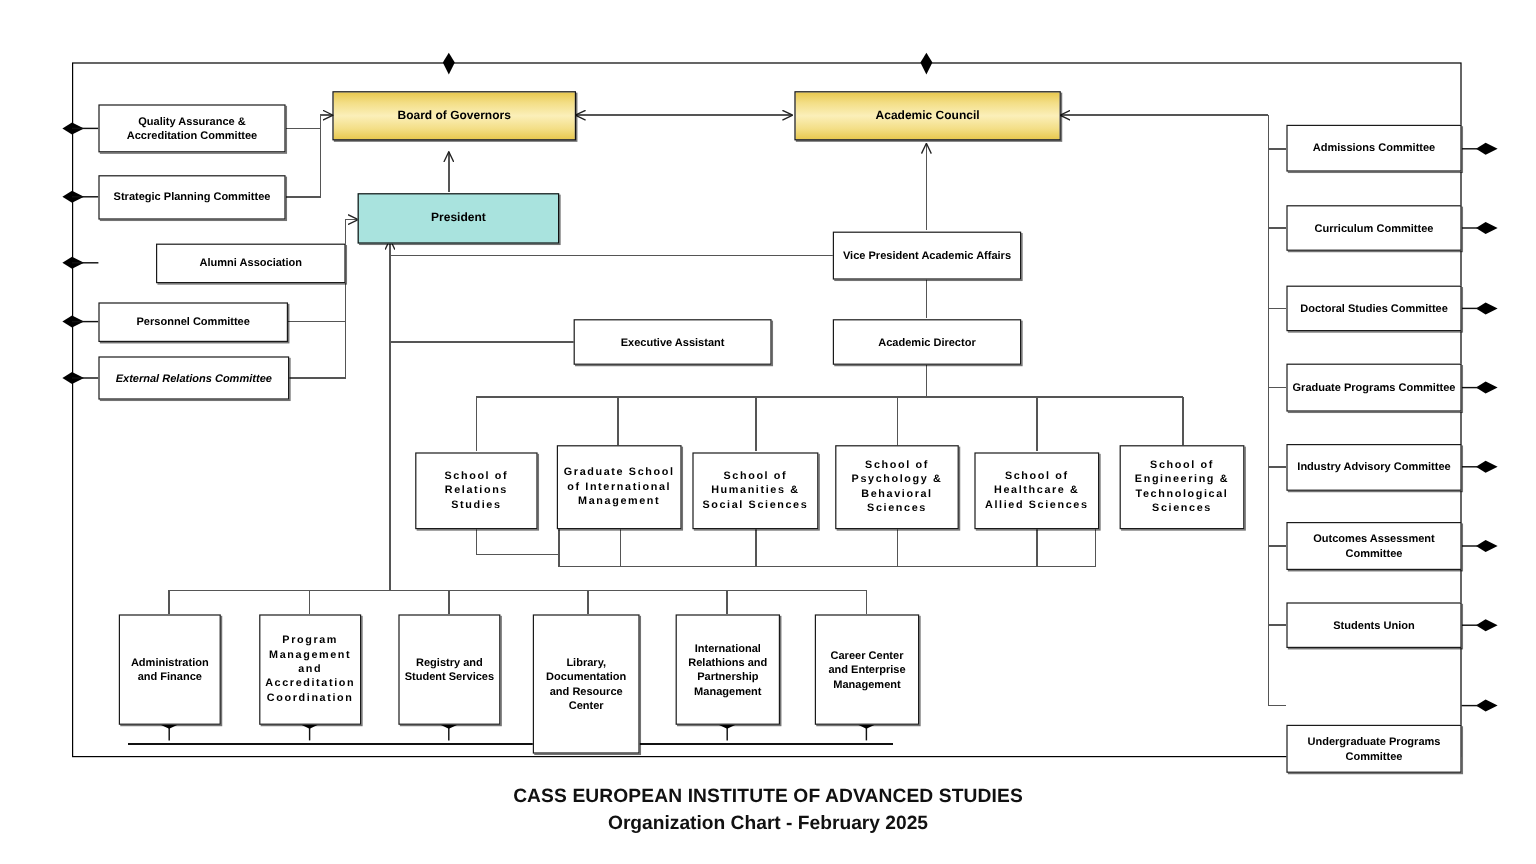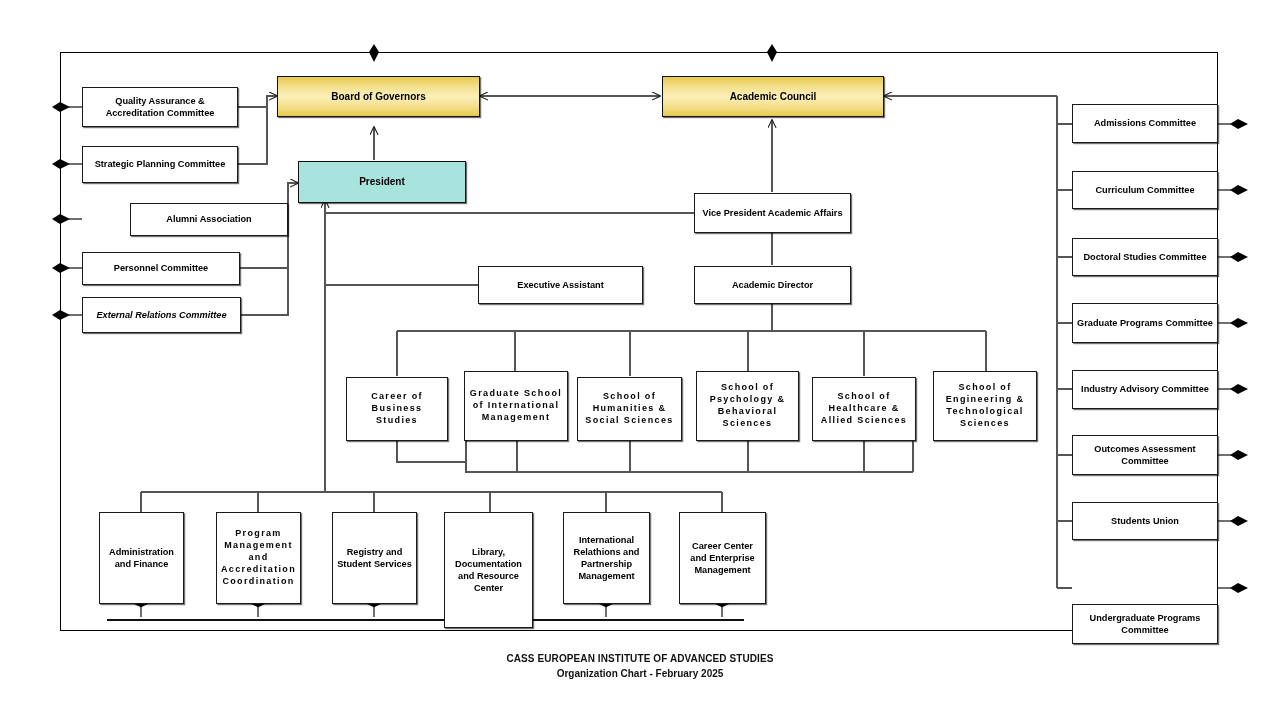--- a/index.html
+++ b/index.html
@@ -66,21 +66,21 @@
   }
   .node.plain { letter-spacing: 0; }
 
   .caption {
     position: absolute;
     left: 0;
     width: 1280px;
     text-align: center;
     font-weight: bold;
     color: #111;
-    font-size: 10px;
+    font-size: 16px;
     line-height: 1.45;
   }
   .caption .l1 { display: block; letter-spacing: 0.1px; }
   .caption .l2 { display: block; }
 </style>
 </head>
 <body>
 
 <div id="stage">
 
@@ -273,21 +273,21 @@
     <span>Outcomes Assessment Committee</span>
   </div>
   <div class="node plain" style="left:1072px; top:502px; width:146px; height:38px;">
     <span>Students Union</span>
   </div>
   <div class="node plain" style="left:1072px; top:568px; width:146px; height:40px;margin-top:36px;">
     <span>Undergraduate Programs Committee</span>
   </div>
 
   <div class="node tracked" style="left:346px; top:377px; width:102px; height:64px;">
-    <span>Career of Business Studies</span>
+    <span>School of Relations Studies</span>
   </div>
   <div class="node tracked" style="left:464px; top:371px; width:104px; height:70px;">
     <span>Graduate School of International Management</span>
   </div>
   <div class="node tracked" style="left:577px; top:377px; width:105px; height:64px;">
     <span>School of Humanities &amp; Social Sciences</span>
   </div>
   <div class="node tracked" style="left:696px; top:371px; width:103px; height:70px;">
     <span>School of Psychology &amp; Behavioral Sciences</span>
   </div>

